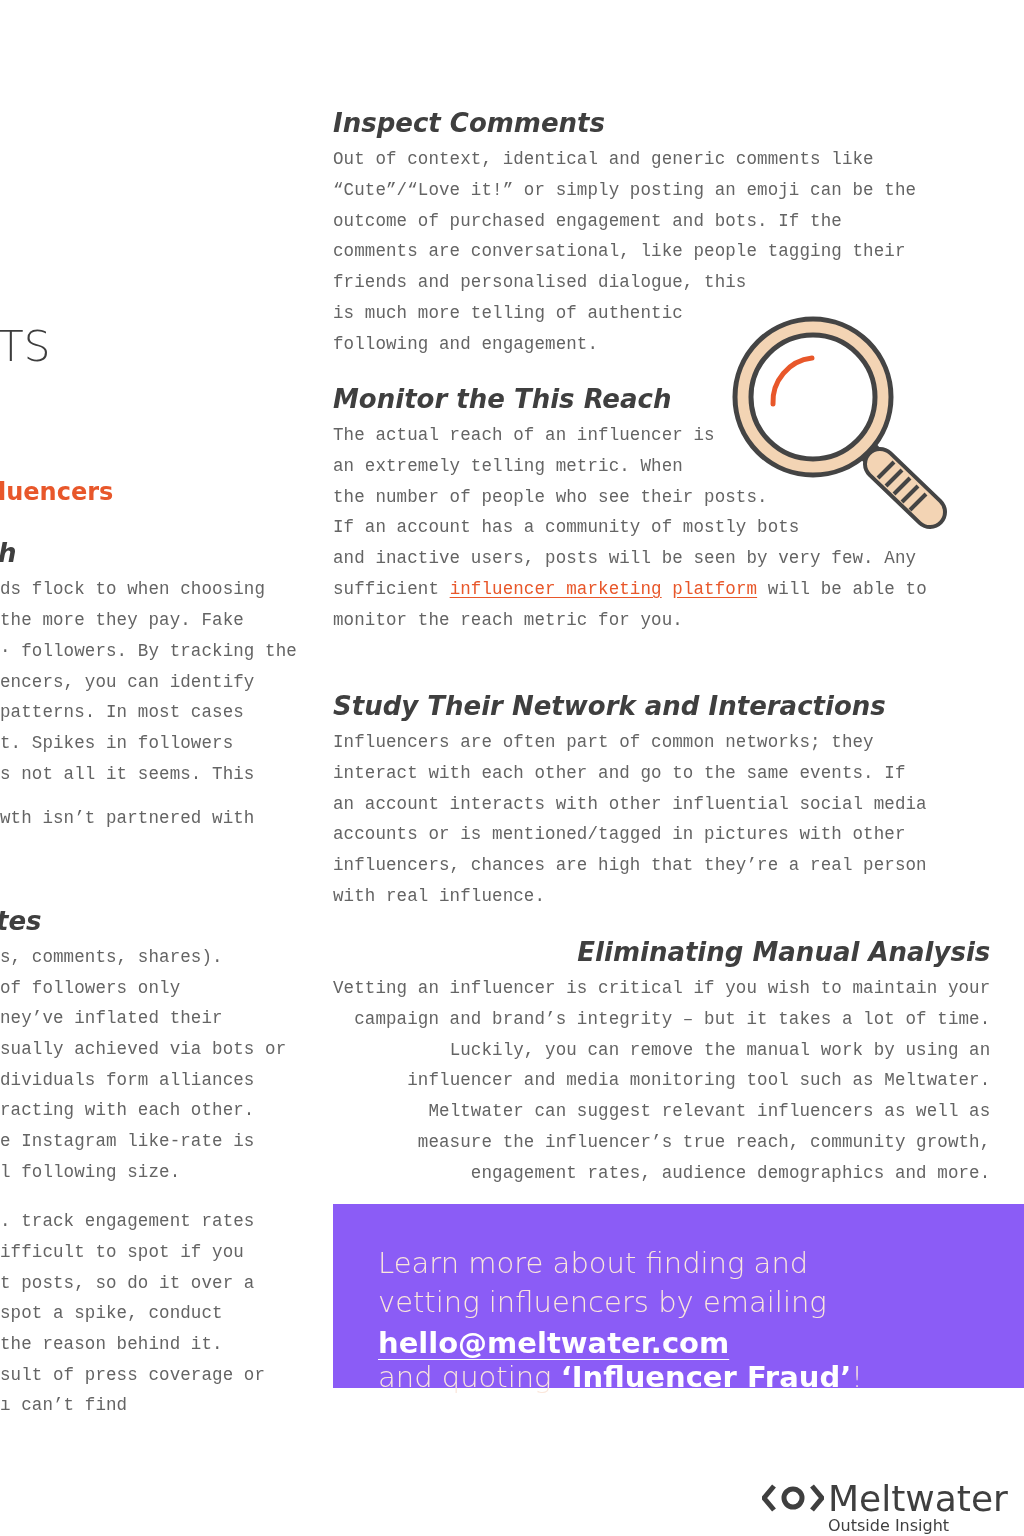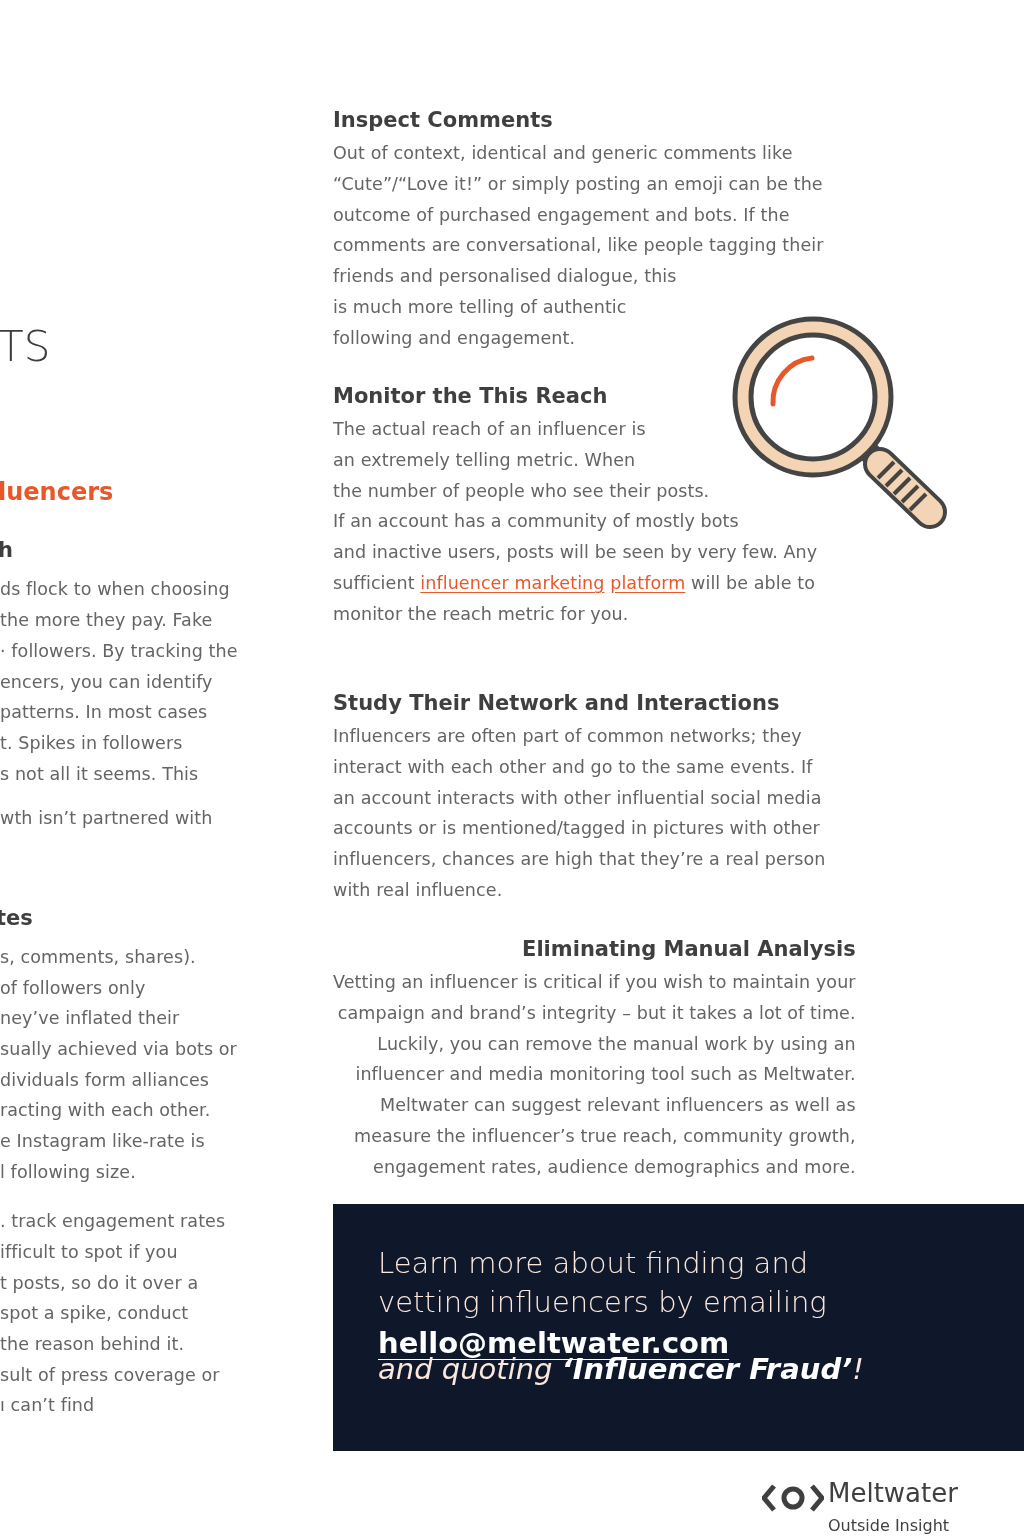--- a/index.html
+++ b/index.html
@@ -1,40 +1,40 @@
 <!DOCTYPE html>
 <html><head>
 <meta charset="utf-8">
 <style>
   html, body { margin: 0; padding: 0; background: #ffffff; }
   body {
     width: 1024px; height: 1536px; position: relative; overflow: hidden;
     font-family: "DejaVu Sans", sans-serif; color: #5b5b5b;
   }
   .abs { position: absolute; white-space: nowrap; }
-  .body-line { font-size: 17.5px; color: #646464; letter-spacing: 0.1px; line-height: 30.8px; }
-  .h-dark { font-weight: bold; font-size: 21px; color: #3f3f3f; }
+  .body-line { font-size: 17.5px; color: #646464; letter-spacing: 0.1px; line-height: 30.8px; font-family: Liberation Mono, monospace; }
+  .h-dark { font-weight: bold; font-size: 26px; color: #3f3f3f; font-style: italic; }
   .h-orange { font-weight: bold; font-size: 24px; color: #e8572a; }
   .big-ts { font-size: 42px; color: #3d3d3d; font-weight: 300; }
   .left-col { position: absolute; left: 0; width: 300px; overflow: hidden; }
   .left-col .body-line { position: absolute; left: 0; white-space: nowrap; }
   .right-col { position: absolute; left: 333px; }
   .section { position: absolute; left: 0; }
   .section .lines { margin-top: 6px; }
   .section .body-line { display: block; white-space: nowrap; }
   a.link { color: #e8572a; text-decoration: underline; text-underline-offset: 3px; }
   .cta {
-    position: absolute; left: 333px; top: 1204px; width: 691px; height: 247px;
-    background: #0f172a;
+    position: absolute; left: 333px; top: 1204px; width: 691px; height: 184px;
+    background: #8b5cf6;
   }
   .cta .cta-line { position: absolute; left: 45px; font-size: 29px; color: #fbe7dc; font-weight: 300; white-space: nowrap; }
   .cta .cta-email { color: #ffffff; font-weight: bold; text-decoration: underline; text-underline-offset: 6px; text-decoration-thickness: 1px; }
   .cta .quote { font-weight: bold; color: #ffffff; }
   .logo { position: absolute; left: 762px; top: 1482px; }
-  .logo-word { position: absolute; left: 66px; top: -4px; font-size: 26px; color: #3f3f3f; white-space: nowrap; }
+  .logo-word { position: absolute; left: 66px; top: -4px; font-size: 36px; color: #3f3f3f; white-space: nowrap; }
   .logo-tag { position: absolute; left: 66px; top: 34px; font-size: 16px; color: #3f3f3f; white-space: nowrap; }
 </style>
 </head>
 <body>
 
 <div class="abs big-ts" style="left:-2px; top:322px;">TS</div>
 <div class="abs h-orange" style="left:-2px; top:478px;">luencers</div>
 
 <div class="left-col" style="top:538px; height:320px;">
   <div class="abs h-dark" style="left:-2px; top:0;">h</div>
@@ -138,21 +138,21 @@
   </g>
   <circle cx="85" cy="85" r="78" fill="#f3d4b4" stroke="#444" stroke-width="5"></circle>
   <circle cx="85" cy="85" r="62" fill="#ffffff" stroke="#444" stroke-width="5"></circle>
   <path d="M 45 92 A 44 44 0 0 1 84 46" fill="none" stroke="#e8572a" stroke-width="5" stroke-linecap="round"></path>
 </svg>
 
 <div class="cta">
   <div class="cta-line" style="top:42px;">Learn more about finding and</div>
   <div class="cta-line" style="top:81px;">vetting influencers by emailing</div>
   <div class="cta-line" style="top:122px;"><a class="cta-email" href="#" style="color:#fff;">hello@meltwater.com</a></div>
-  <div class="cta-line" style="top:148px;font-style:italic;"><span>and quoting </span><span class="quote">‘Influencer Fraud’</span><span>!</span></div>
+  <div class="cta-line" style="top:156px;"><span>and quoting </span><span class="quote">‘Influencer Fraud’</span><span>!</span></div>
 </div>
 
 <div class="logo">
   <svg width="62" height="32" viewBox="0 0 62 32" style="position:absolute; left:0; top:0;">
     <polyline points="12,4 2,16 12,28" fill="none" stroke="#3f3f3f" stroke-width="5"></polyline>
     <circle cx="31" cy="16" r="9" fill="none" stroke="#3f3f3f" stroke-width="5"></circle>
     <polyline points="50,4 60,16 50,28" fill="none" stroke="#3f3f3f" stroke-width="5"></polyline>
   </svg>
   <div class="logo-word">Meltwater</div>
   <div class="logo-tag">Outside Insight</div>

